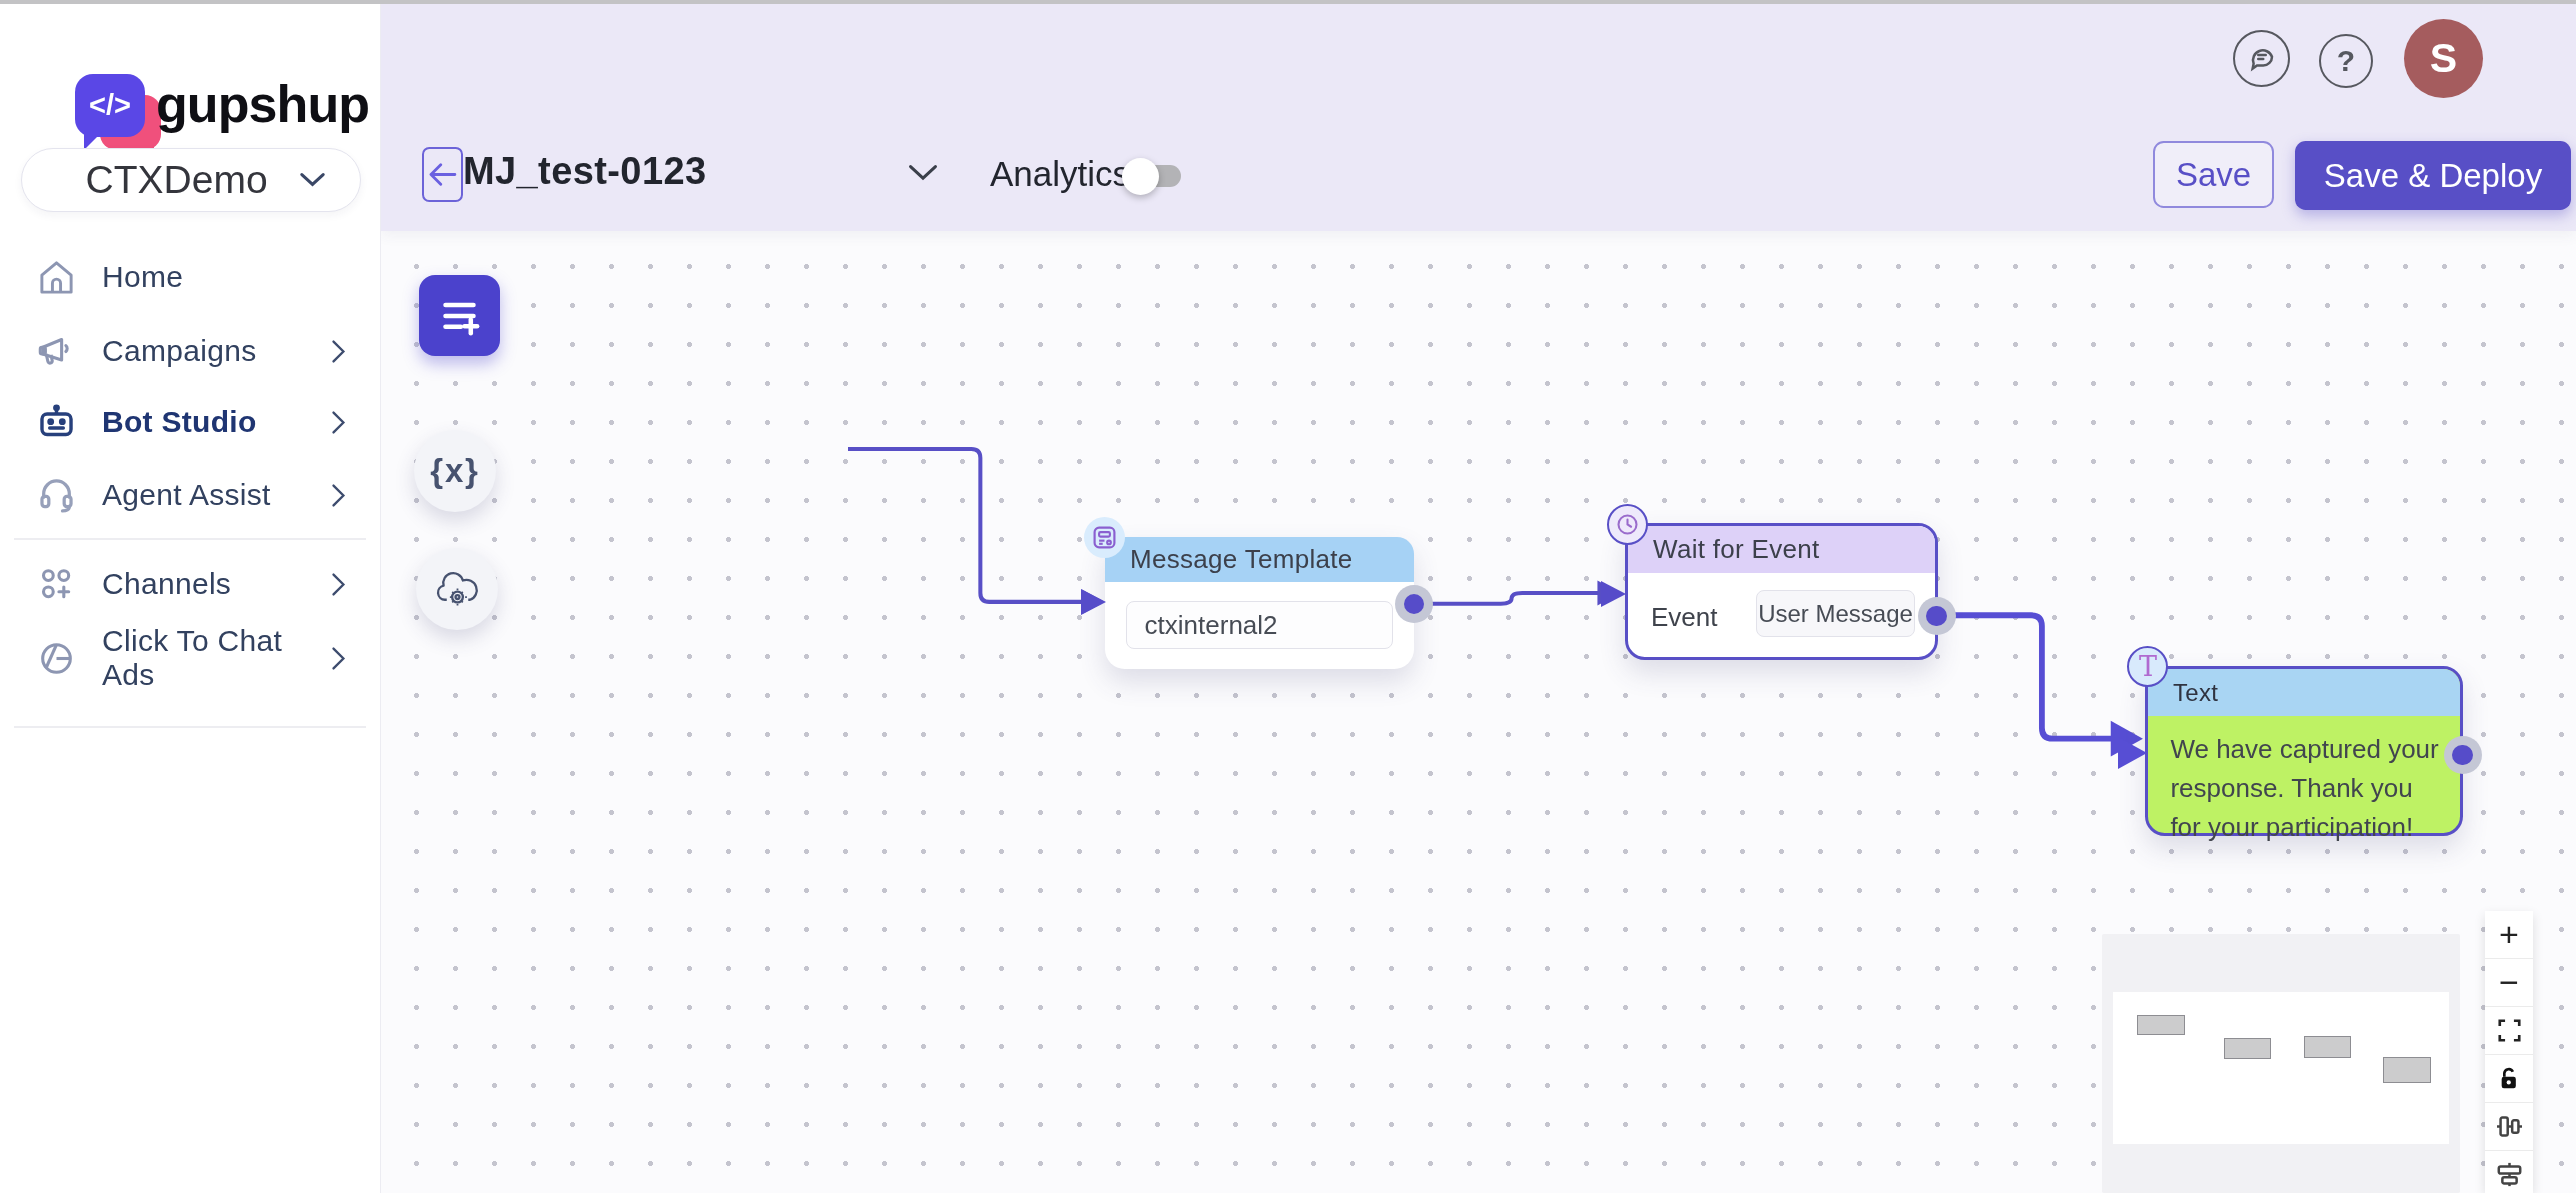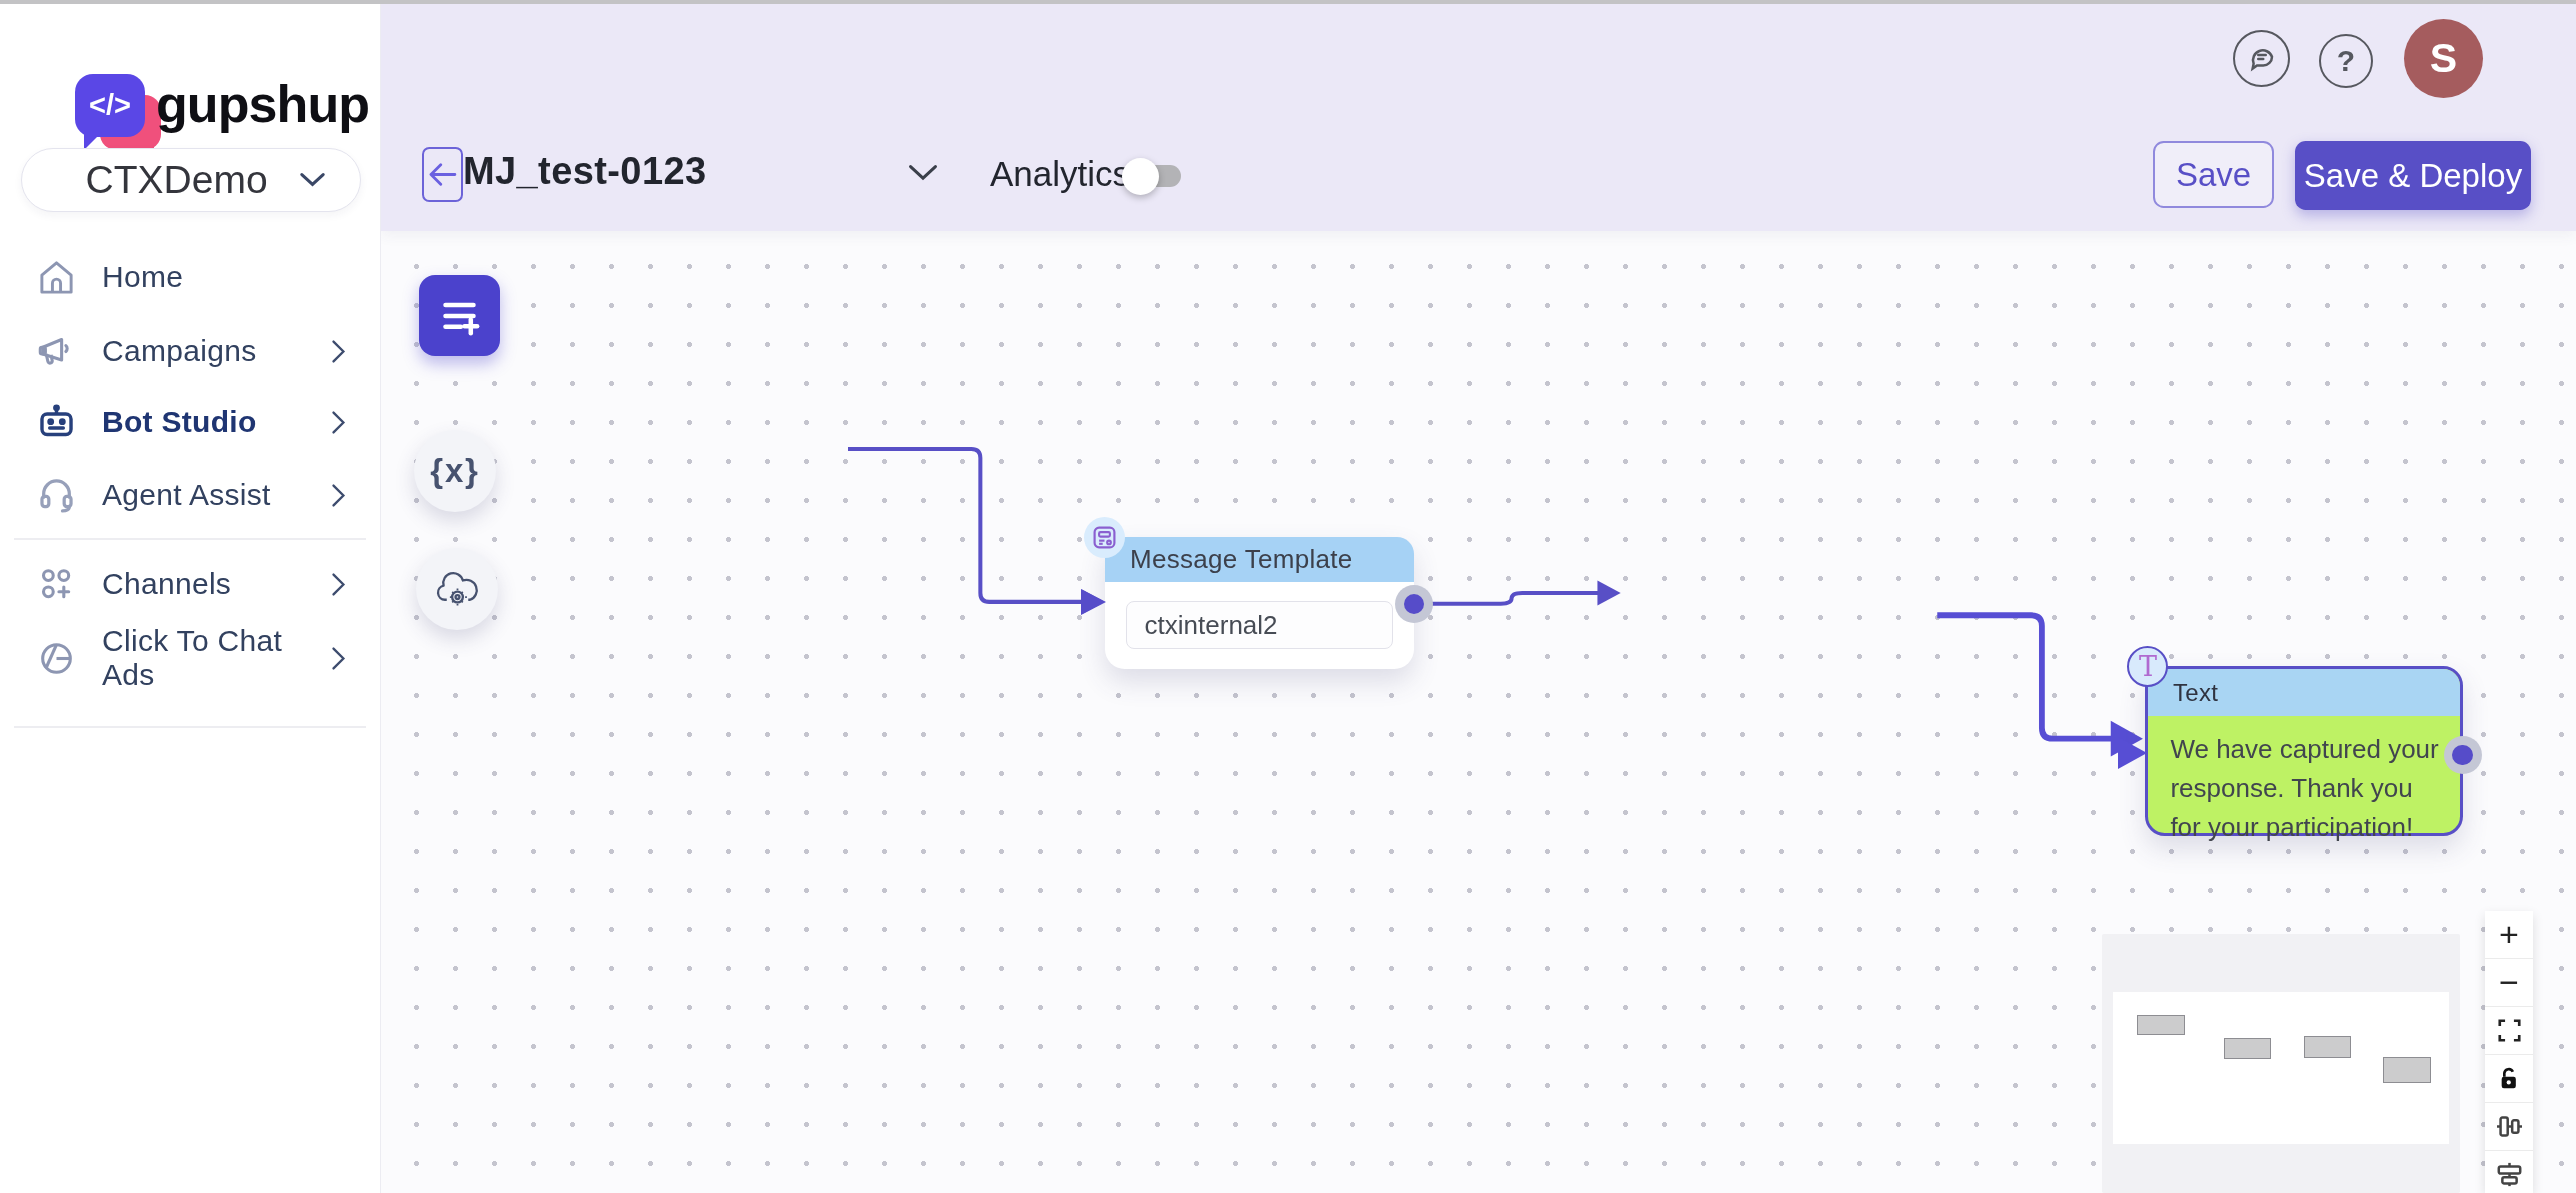--- a/index.html
+++ b/index.html
@@ -49,21 +49,21 @@
               border-radius:7.2px; background:transparent; display:flex; align-items:center; justify-content:center; }
   .flow-title { position:absolute; left:82px; top:150px; font-size:38px; font-weight:600; color:#22252e; letter-spacing:0.4px; }
   .title-chevron { position:absolute; left:526px; top:163px; }
   .analytics-label { position:absolute; left:609px; top:154px; font-size:35px; font-weight:500; color:#22252e; }
   .toggle { position:absolute; left:748px; top:165px; width:52px; height:22.4px; border-radius:11.6px; background:#b3b3b6; }
   .toggle-knob { position:absolute; left:-7.2px; top:-7.2px; width:37px; height:37px; border-radius:50%; background:#ffffff;
                  box-shadow:0 2.7px 7.2px rgba(0,0,0,.25); }
   .save-btn { position:absolute; left:1772px; top:141px; width:121px; height:67px; border:2.2px solid #9089dd;
               border-radius:10.7px; background:rgba(255,255,255,.25); color:#584fc6; font-size:33px;
               display:flex; align-items:center; justify-content:center; font-weight:500; }
-  .deploy-btn { position:absolute; left:1914px; top:141px; width:236px; height:69px; border-radius:10.7px;
+  .deploy-btn { position:absolute; left:1914px; top:141px; width:276px; height:69px; border-radius:10.7px;
               background:#584fc6; color:#ffffff; font-size:33px; display:flex; align-items:center;
               justify-content:center; font-weight:500; box-shadow:0 5.4px 12.5px rgba(88,79,198,.35); }
 
   
   .canvas-bg { position:absolute; left:381px; top:231px; width:2195px; height:962px; background:#fbfbfd;
        background-image:radial-gradient(circle, #c4c4ce 2.3px, transparent 2.4px);
        background-size:39px 39px; background-position:16px 16px; z-index:1; }
   .edges { position:absolute; left:0; top:0; width:2576px; height:1193px; z-index:3; pointer-events:none; }
 
   .add-node-btn { position:absolute; left:419px; top:275px; width:81px; height:81px; border-radius:16px;
@@ -296,20 +296,37 @@
           <rect x="9" y="9" width="12" height="5" rx="1.5"></rect>
           <line x1="9" y1="18.5" x2="15" y2="18.5"></line>
           <line x1="9" y1="22" x2="13" y2="22"></line>
           <circle cx="20" cy="20.5" r="2"></circle>
         </svg>
     </div>
     <div class="in-arrow" style="left:-24px;top:52px;border-top:13.4px solid transparent;border-bottom:13.4px solid transparent;border-left:25px solid #564cc9"></div>
     <div class="port" style="right:-19px;top:48px"></div>
   </div>
 
+  <div class="node selected" style="left:1625px;top:523px;width:313px;height:137px">
+    <div class="node-header" style="background:#ddd1f8;height:47px">
+      <span class="node-title">Wait for Event</span>
+    </div>
+    <span style="position:absolute;left:23px;top:76px;font-size:26px;color:#3f434c">Event</span>
+    <div class="node-field" style="left:128px;top:64px;width:159px;height:47px;background:#f7f7fa;justify-content:center;padding-left:0;font-size:24px">
+      <span>User Message</span>
+    </div>
+    <div class="node-badge" style="left:-21.5px;top:-22.4px;background:#eee9fb;border:2.7px solid #584fc6">
+      <svg width="27" height="27" viewBox="0 0 30 30" fill="none" stroke="#9a6ccc" stroke-width="2.3" stroke-linecap="round">
+          <circle cx="15" cy="15" r="10"></circle>
+          <path d="M15 9.5V15l4 2.5"></path>
+        </svg>
+    </div>
+    <div class="in-arrow" style="left:-27px;top:55px;border-top:13.4px solid transparent;border-bottom:13.4px solid transparent;border-left:25px solid #564cc9"></div>
+    <div class="port" style="right:-20.6px;top:71px"></div>
+  </div>
 
   <div class="node selected" style="left:2145px;top:666px;width:318px;height:170px;background:#bef264">
     <div class="node-header" style="background:#a9d5f3;height:47px">
       <span class="node-title" style="font-size:24px;color:#2f3340">Text</span>
     </div>
     <div style="position:absolute;left:22.4px;top:61px;width:272px;font-size:26px;line-height:39px;color:#41454e">We have captured your response. Thank you for your participation!</div>
     <div class="node-badge" style="left:-20.6px;top:-23px;background:#d8eafc;border:2.7px solid #584fc6">
       <span style="font-family:'DejaVu Serif',serif;font-size:27px;color:#b06ad0;line-height:1">T</span>
     </div>
     <div class="in-arrow" style="left:-30px;top:68px;border-top:16px solid transparent;border-bottom:16px solid transparent;border-left:29px solid #574ed4"></div>

